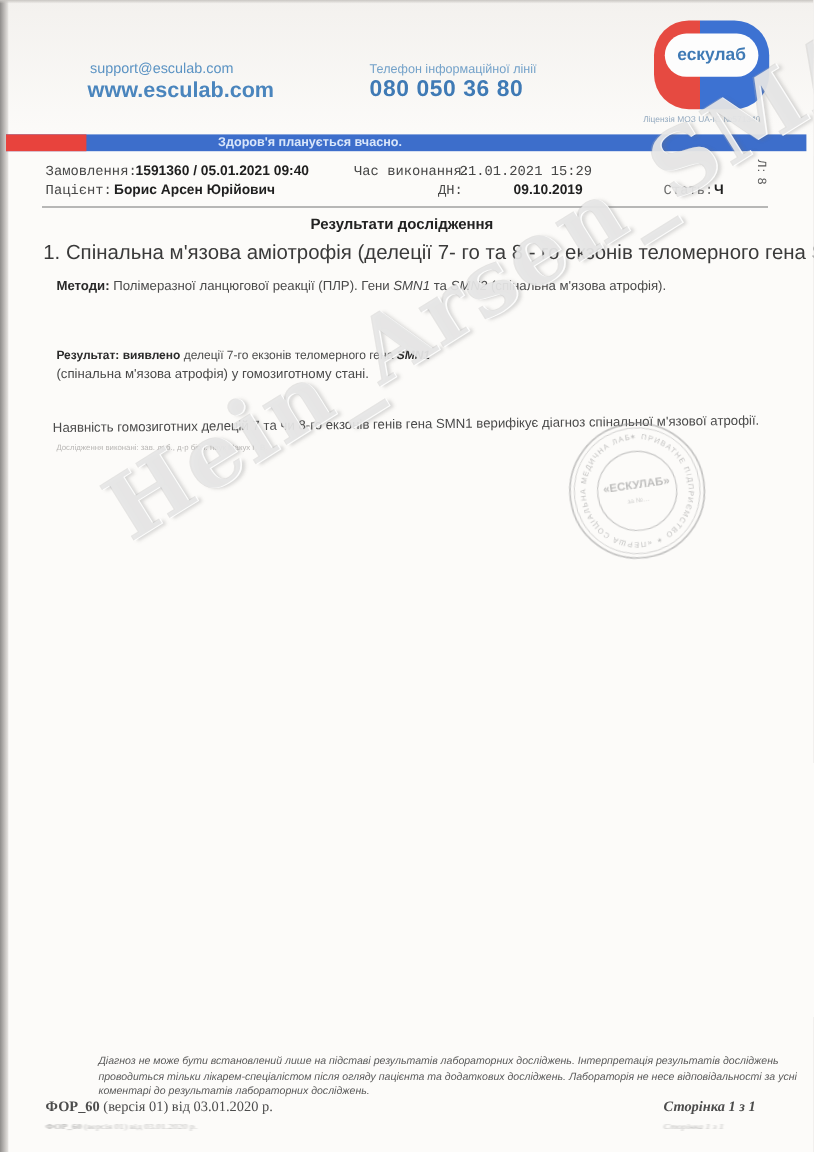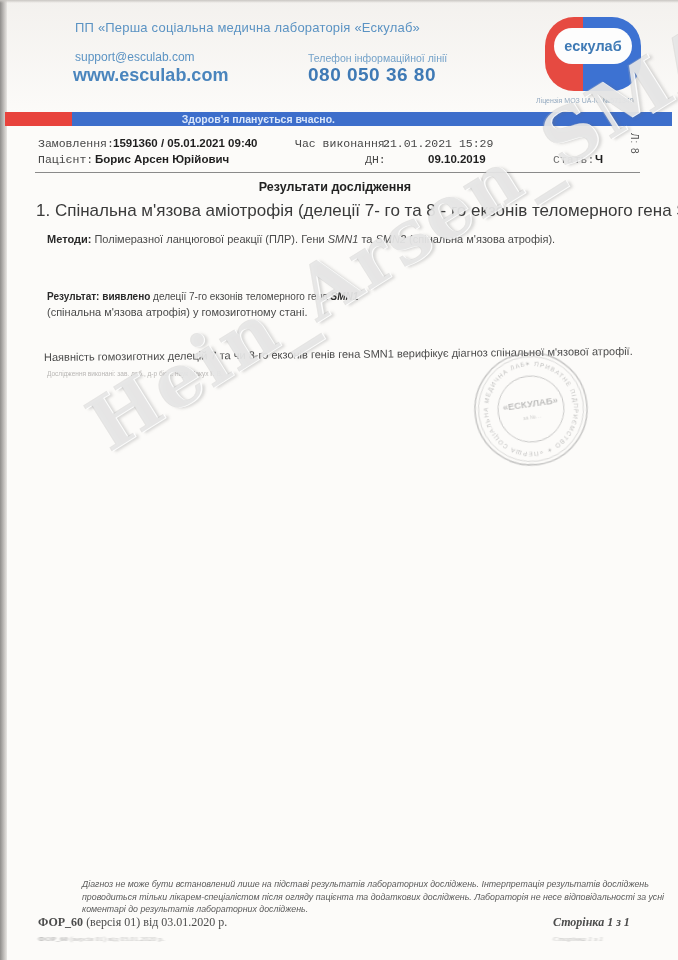--- a/index.html
+++ b/index.html
@@ -77,21 +77,20 @@
   .bleed-left{left:38px;top:934px;font-family:"Liberation Serif",serif;color:#6a6a6a;}
   .bleed-right{left:553px;top:934px;font-family:"Liberation Serif",serif;font-style:italic;color:#6a6a6a;}
 </style>
 </head>
 <body>
 
 <div class="page">
   <div class="scan-edge-left"></div>
   <div class="scan-edge-top"></div>
 
-  <div class="abs company">ПП «Перша соціальна медична лабораторія «Ескулаб»</div>
   <div class="abs email">support@esculab.com</div>
   <div class="abs website">www.esculab.com</div>
   <div class="abs phone-label">Телефон інформаційної лінії</div>
   <div class="abs phone">080 050 36 80</div>
 
   <div class="abs logo">
     <div class="logo-hole"></div>
     <div class="logo-pill">ескулаб</div>
   </div>
   <div class="abs license">Ліцензія МОЗ UA-ІС №571340</div>

